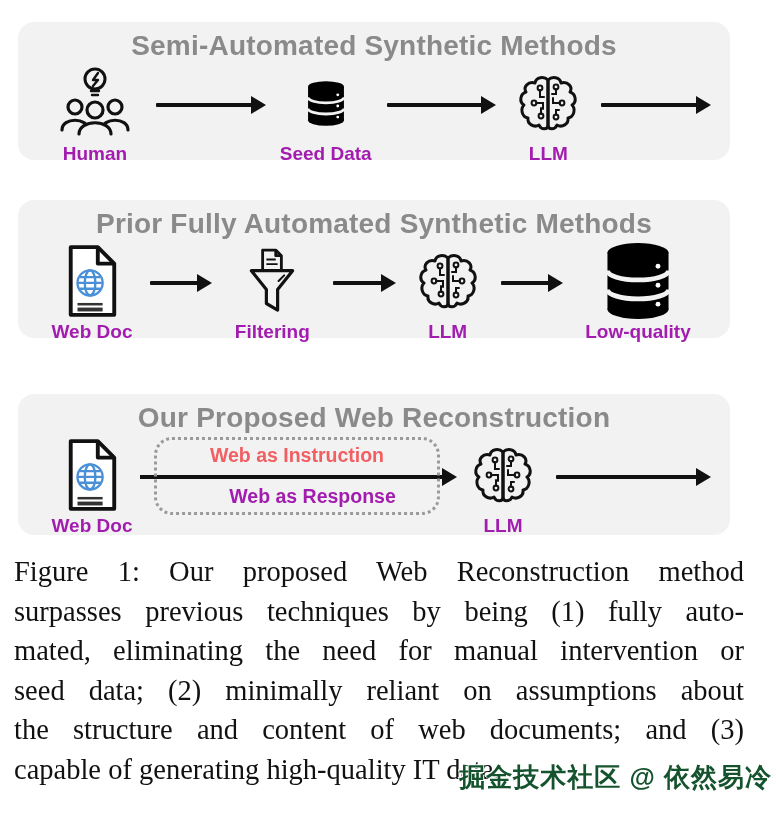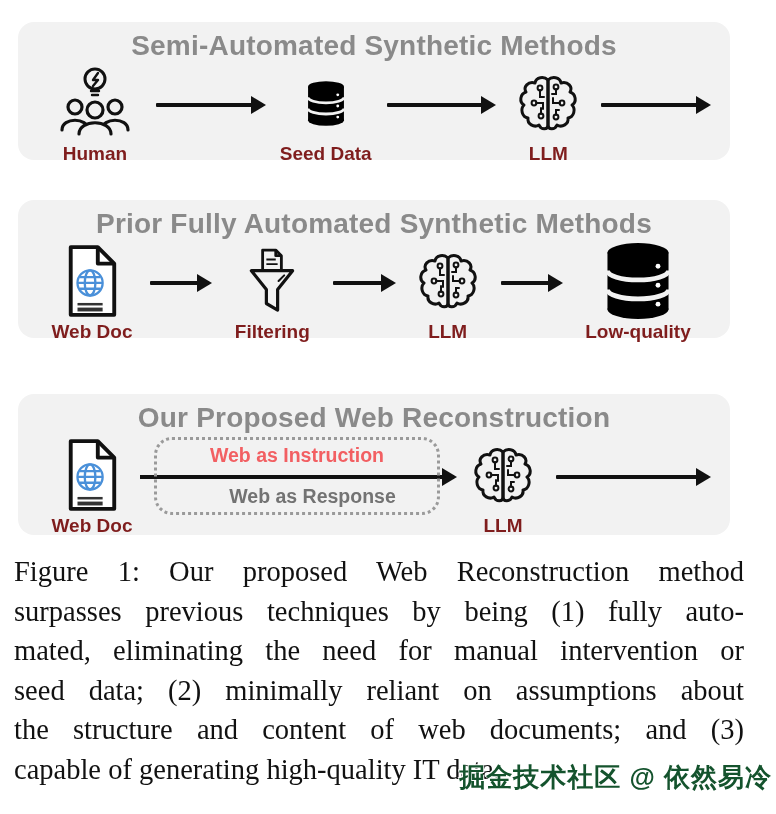--- a/index.html
+++ b/index.html
@@ -31,21 +31,21 @@
   .flow {
     display: flex;
     align-items: flex-start;
     padding: 2px 18px 0 18px;
   }
   .node { display: flex; flex-direction: column; align-items: center; }
   .icon-box { height: 82px; display: flex; align-items: center; justify-content: center; }
   .node-label {
     font-weight: bold;
     font-size: 19px;
-    color: #7f1d1d;
+    color: #a21caf;
     margin-top: -3px;
     white-space: nowrap;
   }
   .w-human { width: 118px; } .w-seed { width: 118px; } .w-llm { width: 102px; align-items: center; }
   .w-db { width: 148px; } .w-webdoc { width: 112px; } .w-filter { width: 118px; }
   .arrow {
     flex: 1;
     height: 4px;
     background: #111111;
     margin: 39px 4px 0 2px;
@@ -77,21 +77,21 @@
   .dotted-box {
     position: absolute; left: 6px; right: 12px; top: 1px; bottom: 3px;
     border: 3px dotted #9a9a9a;
     border-radius: 18px;
     display: flex; flex-direction: column;
     justify-content: space-between; align-items: center;
     padding: 4px 4px;
     z-index: 2;
   }
   .wai { color: #f25f62; font-weight: bold; font-size: 19.5px; white-space: nowrap; }
-  .war { color: #737373; font-weight: bold; font-size: 19.5px; white-space: nowrap; margin-left: 31px; }
+  .war { color: #a21caf; font-weight: bold; font-size: 19.5px; white-space: nowrap; margin-left: 31px; }
 
   .caption {
     position: absolute;
     left: 14px; top: 552px; width: 730px;
     font-family: "Liberation Serif", serif;
     font-size: 28.5px;
     color: #111111;
   }
   .cap-line {
     line-height: 39.6px;

